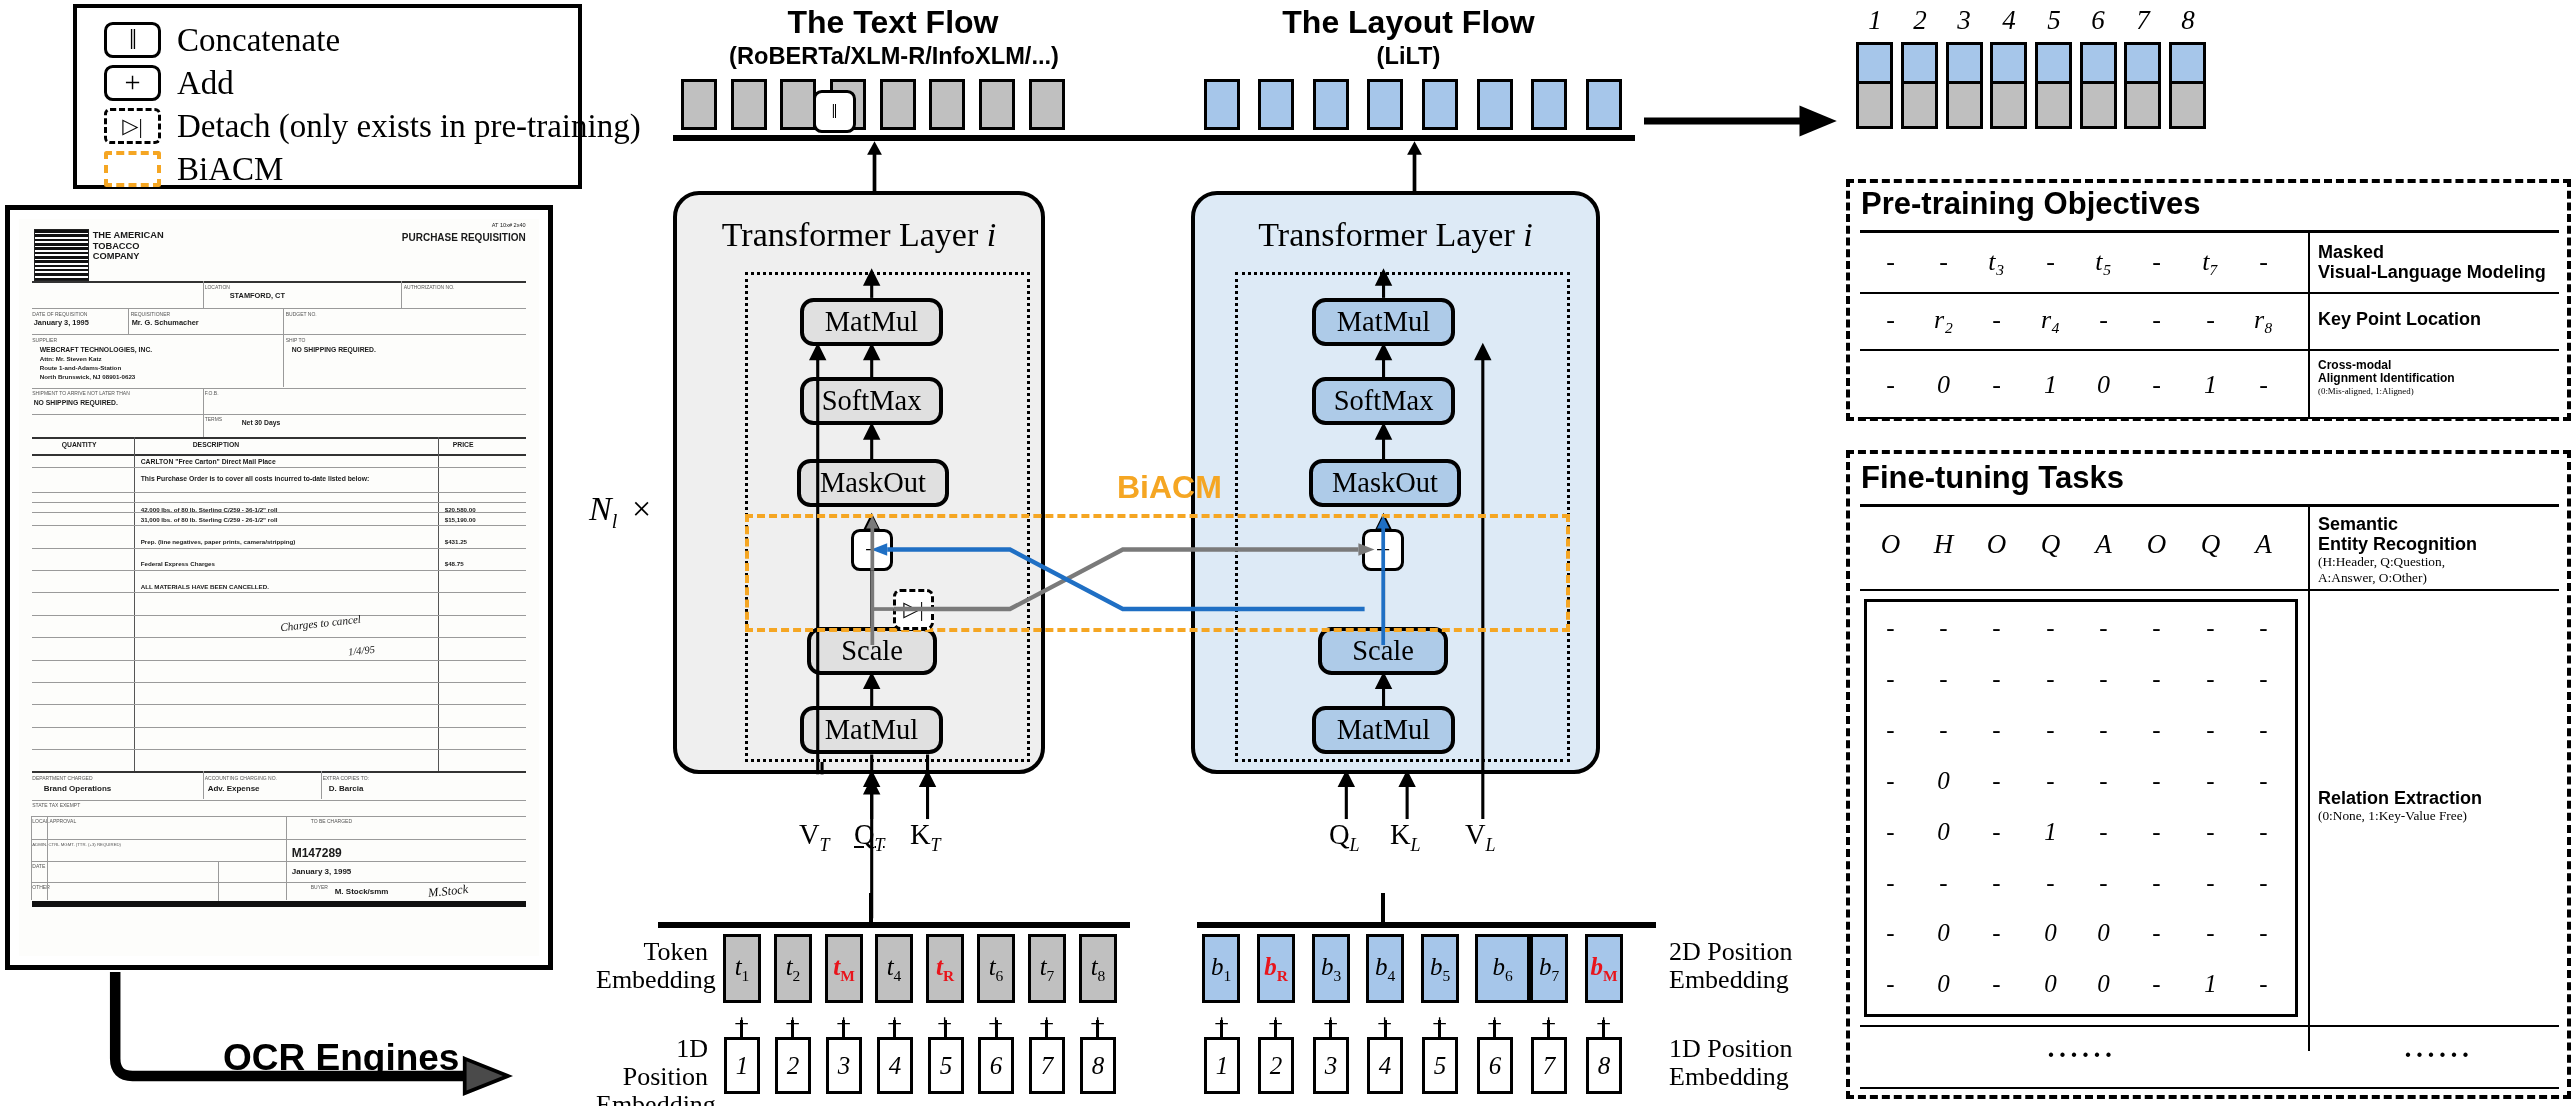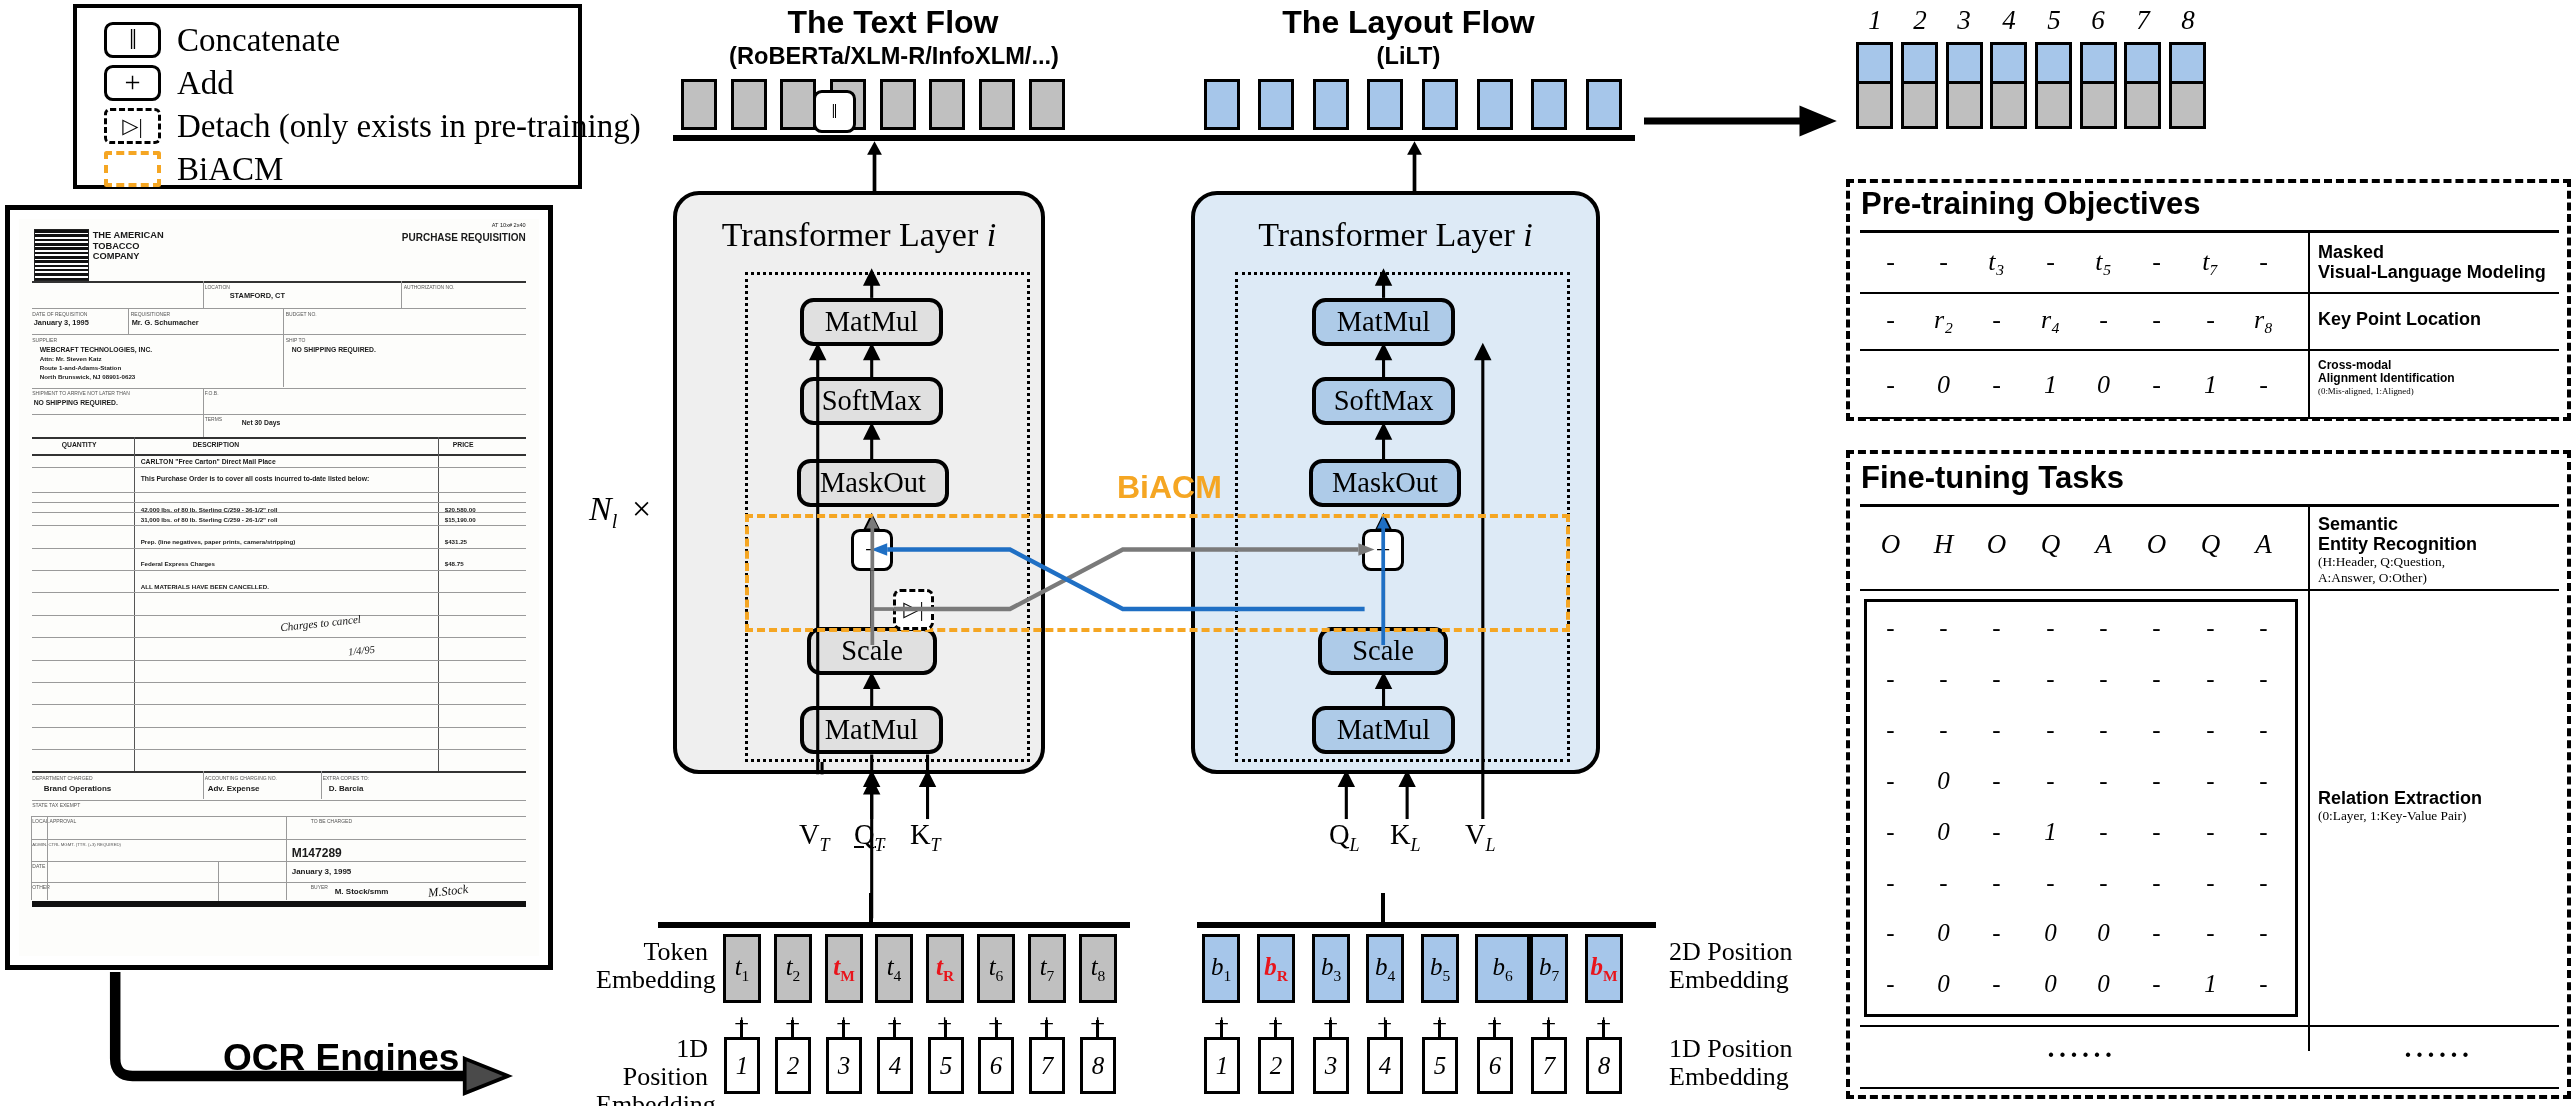--- a/index.html
+++ b/index.html
@@ -710,17 +710,17 @@
     <div class="cell" style="left:2242px;top:919px;width:43px;font-size:25px;">-</div>
     <div class="cell" style="left:1869px;top:970px;width:43px;font-size:25px;">-</div>
     <div class="cell" style="left:1922px;top:970px;width:43px;font-size:25px;">0</div>
     <div class="cell" style="left:1975px;top:970px;width:43px;font-size:25px;">-</div>
     <div class="cell" style="left:2029px;top:970px;width:43px;font-size:25px;">0</div>
     <div class="cell" style="left:2082px;top:970px;width:43px;font-size:25px;">0</div>
     <div class="cell" style="left:2135px;top:970px;width:43px;font-size:25px;">-</div>
     <div class="cell" style="left:2189px;top:970px;width:43px;font-size:25px;">1</div>
     <div class="cell" style="left:2242px;top:970px;width:43px;font-size:25px;">-</div>
   </div>
-<div class="rdesc" style="left:2318px;top:788px;font-size:18px;width:248px;">Relation Extraction<small>(0:Layer, 1:Key-Value Pair)</small></div>
+<div class="rdesc" style="left:2318px;top:788px;font-size:18px;width:248px;">Relation Extraction<small>(0:None, 1:Key-Value Free)</small></div>
 
 <div class="abs" style="left:1864px;top:1040px;width:434px;text-align:center;font-size:27px;font-weight:bold;letter-spacing:2.5px;">······</div>
 <div class="abs" style="left:2320px;top:1040px;width:236px;text-align:center;font-size:27px;font-weight:bold;letter-spacing:2.5px;">······</div>
 
 
 </body></html>

